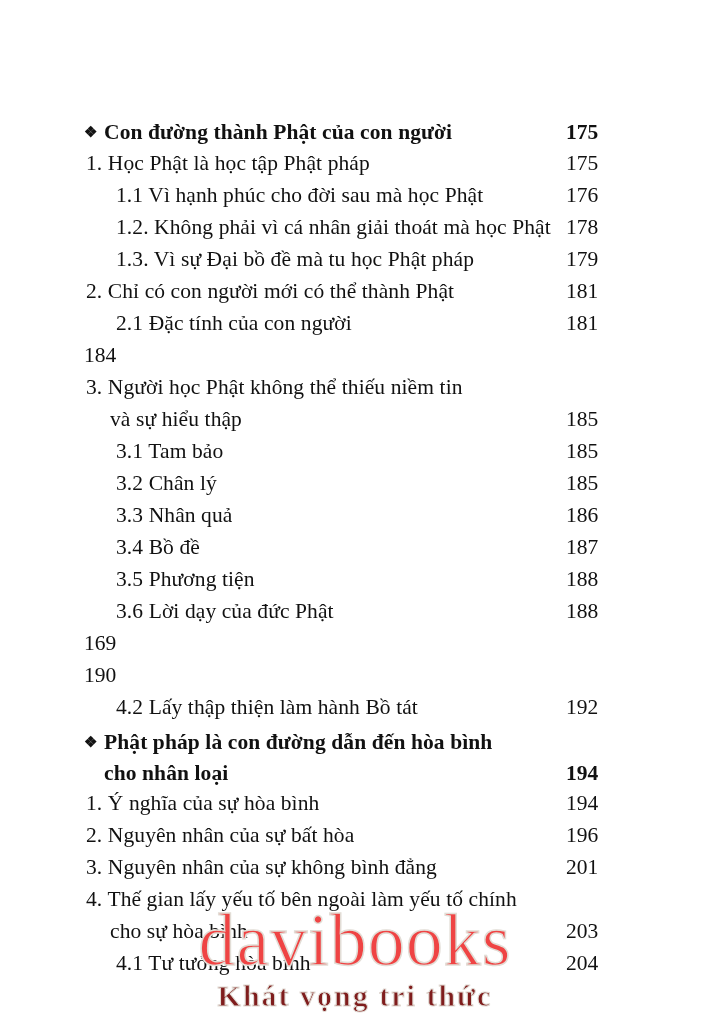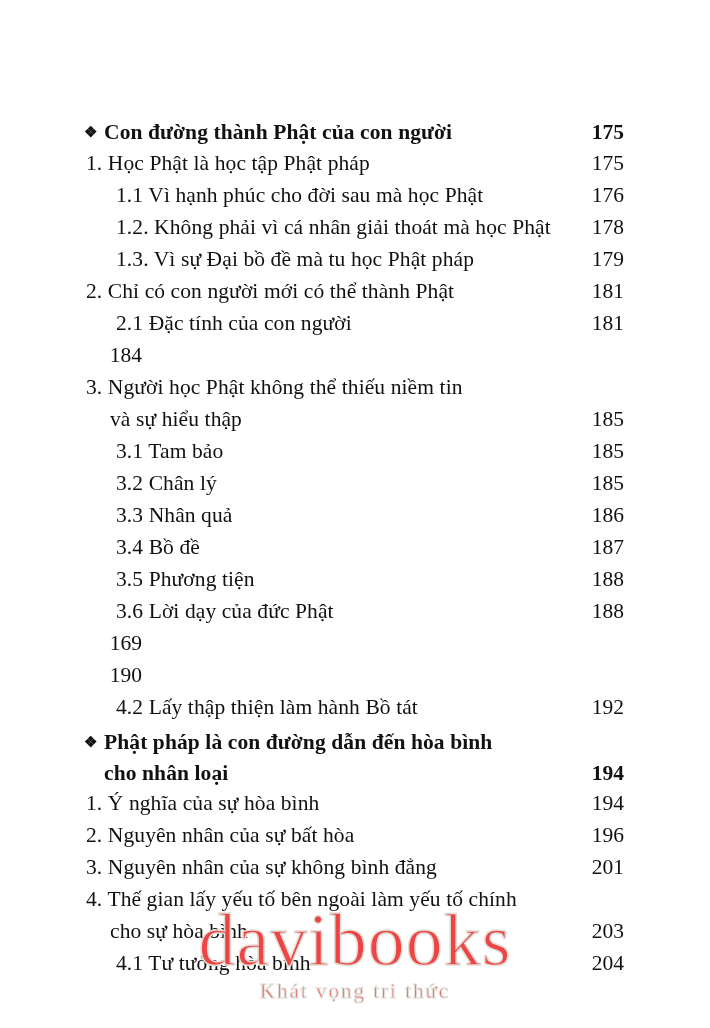--- a/index.html
+++ b/index.html
@@ -42,21 +42,21 @@
 
   .label {
     flex: 1 1 auto;
     white-space: pre;
     letter-spacing: 0.1px;
   }
 
   .page-no {
     flex: 0 0 auto;
     width: 58px;
-    text-align: right;
+    text-align: left;
     font-variant-numeric: lining-nums;
   }
 
   
   .row.heading {
     font-weight: bold;
     margin-bottom: 9px;
   }
   .row.heading .label {
     display: flex;
@@ -102,25 +102,26 @@
     font-family: "Liberation Serif", serif;
     font-size: 74px;
     line-height: 0.95;
     color: #ef4444;
     -webkit-text-stroke: 1.5px #e2ddd6;
     text-shadow: 0 0 0 #e2ddd6;
     letter-spacing: 1px;
   }
   .wm-sub {
     font-family: "Liberation Serif", serif;
-    font-size: 21px;
-    color: #ef4444;
+    font-size: 30px;
+    color: #7f1d1d;
     -webkit-text-stroke: 1px #e2ddd6;
     letter-spacing: 2px;
     margin-top: 4px;
+    font-weight: bold;
   }
 </style>
 </head>
 <body>
 
 <div class="page">
 
   <div class="toc">
 
     <div class="row heading">

